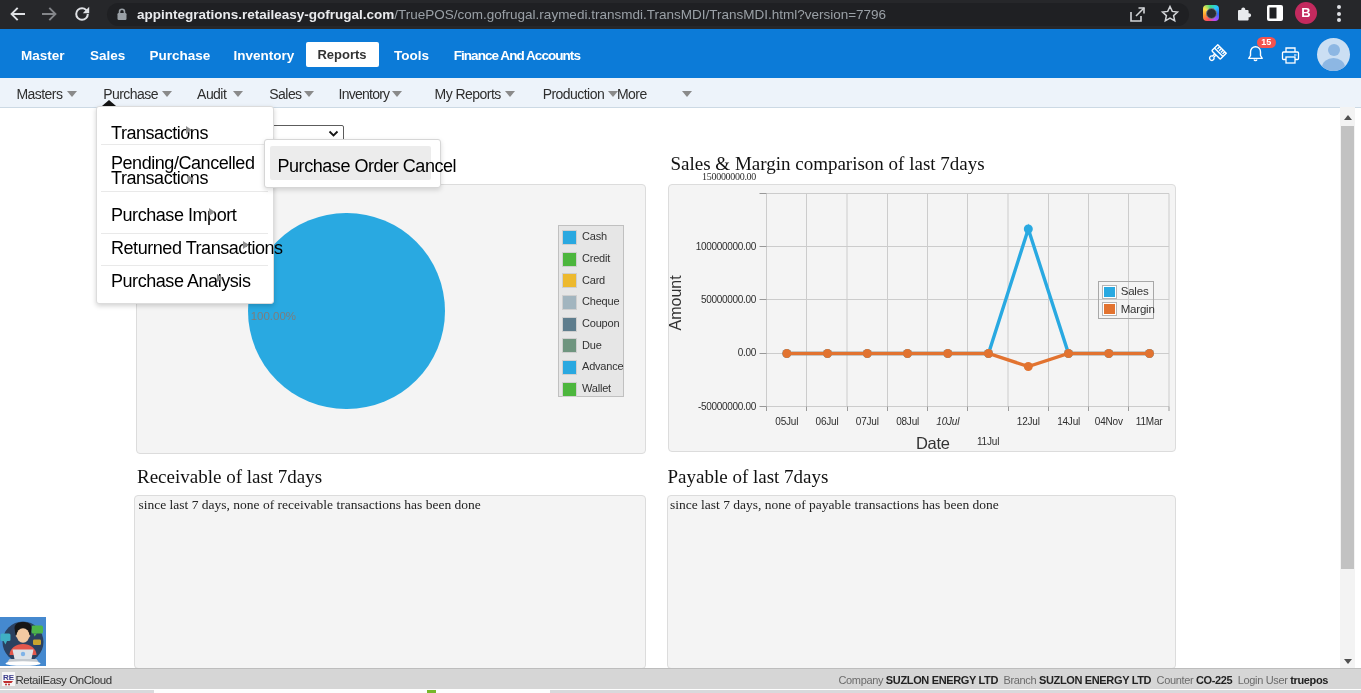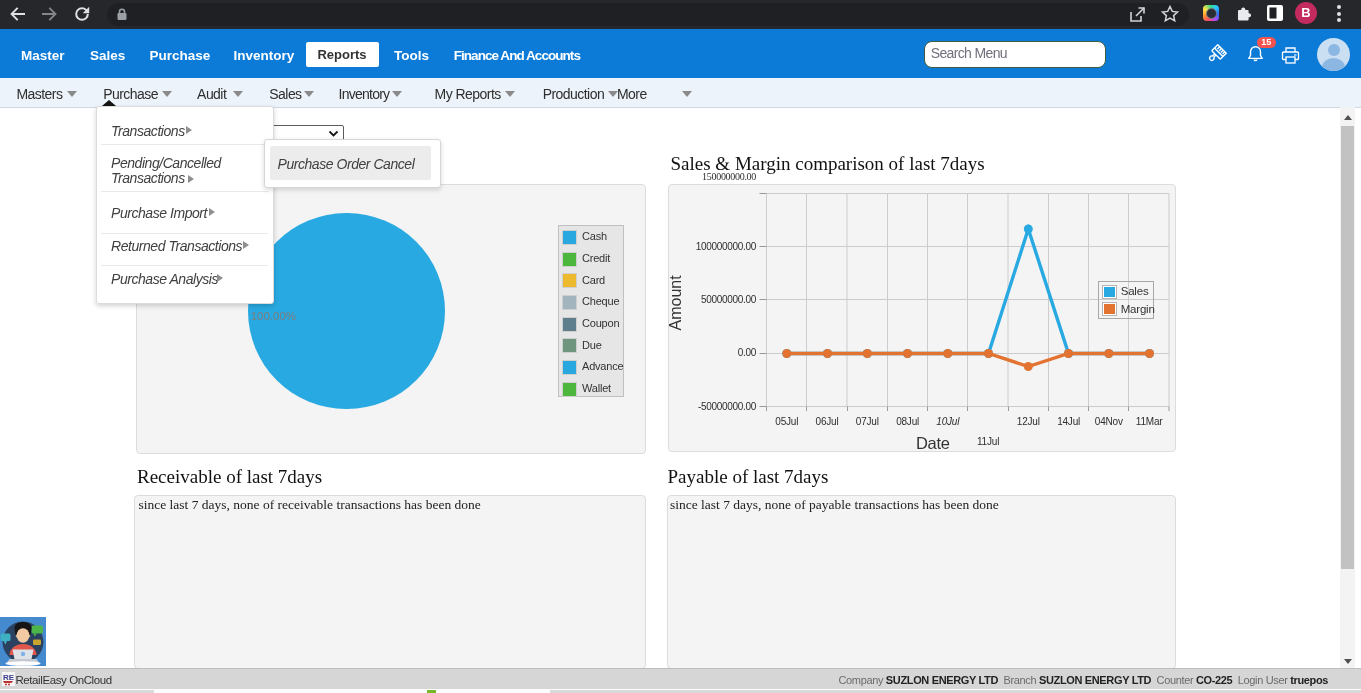--- a/index.html
+++ b/index.html
@@ -2,21 +2,21 @@
 <html><head>
 <meta charset="utf-8">
 <style>
   * { margin:0; padding:0; box-sizing:border-box; }
   html,body { width:1361px; height:693px; overflow:hidden; }
   body { font-family:"Liberation Sans", sans-serif; position:relative; background:#fff; }
   .abs { position:absolute; }
   .nav { position:absolute; top:18.5px; font-size:13.5px; font-weight:bold; color:#fff; white-space:nowrap; }
   .m2 { position:absolute; top:85.5px; font-size:14px; letter-spacing:-0.55px; color:#2e2e2e; white-space:nowrap; }
   .car { position:absolute; top:91px; width:0; height:0; border-left:5px solid transparent; border-right:5px solid transparent; border-top:6px solid #8a8a8a; }
-  .mi { position:absolute; font-size:14px; letter-spacing:-0.45px; color:#404040; white-space:nowrap;font-style:italic; }
+  .mi { position:absolute; font-size:18px; letter-spacing:-0.45px; color:#000000; white-space:nowrap; }
   .sep { position:absolute; left:101px; width:167px; height:1px; background:#e9e9e9; }
   .arr { position:absolute; width:0; height:0; border-top:4.5px solid transparent; border-bottom:4.5px solid transparent; border-left:6.5px solid #8f8f8f; }
   .yl { position:absolute; left:656px; width:100px; text-align:right; font-size:10px; letter-spacing:-0.3px; color:#2e2e2e; }
   .xl { position:absolute; top:416px; width:60px; text-align:center; font-size:10px; letter-spacing:-0.2px; color:#2e2e2e; }
   .pl { position:absolute; left:582px; font-size:11px; letter-spacing:-0.2px; color:#333; }
   .sw { position:absolute; left:563px; width:13px; height:13px; box-shadow:0 0 0 1px #cfcfcf; }
 </style>
 </head>
 <body>
 
@@ -28,20 +28,21 @@
     <path d="M2 8.1h11.1L8.6 3.6 10 2.2 16.8 9 10 15.8l-1.4-1.4 4.5-4.5H2z" fill="#84868a"></path>
   </svg>
   <svg class="abs" style="left:72px;top:4px;" width="20" height="20" viewBox="0 0 20 20">
     <path d="M10 3.2a6.8 6.8 0 1 0 6.8 6.8h-2a4.8 4.8 0 1 1-4.8-4.8c1.3 0 2.5.5 3.4 1.4l-2.6 2.6h6.4V2.8l-2.4 2.4A6.8 6.8 0 0 0 10 3.2z" fill="#dfe1e5"></path>
   </svg>
   <div class="abs" style="left:107px;top:3px;width:1082px;height:23px;background:#1f2023;border-radius:12px;"></div>
   <svg class="abs" style="left:116px;top:8px;" width="12" height="13" viewBox="0 0 12 13">
     <rect x="1.5" y="5" width="9" height="7" rx="1.2" fill="#9aa0a6"></rect>
     <path d="M3.5 5V3.8a2.5 2.5 0 0 1 5 0V5" fill="none" stroke="#9aa0a6" stroke-width="1.6"></path>
   </svg>
+  <div class="abs" style="left:137px;top:7px;font-size:13.5px;color:#9aa0a6;white-space:nowrap;"><span style="color:#e9eaed;font-weight:600;">appintegrations.retaileasy-gofrugal.com</span>/TruePOS/com.gofrugal.raymedi.transmdi.TransMDI/TransMDI.html?version=7796</div>
   <svg class="abs" style="left:1128px;top:5px;" width="19" height="19" viewBox="0 0 19 19">
     <path d="M3 7v9h10v-5" fill="none" stroke="#d2d4d7" stroke-width="1.6"></path>
     <path d="M8 11 16 3" fill="none" stroke="#d2d4d7" stroke-width="1.6"></path>
     <path d="M10.5 3H16v5.5" fill="none" stroke="#d2d4d7" stroke-width="1.6"></path>
   </svg>
   <svg class="abs" style="left:1160px;top:4px;" width="20" height="20" viewBox="0 0 20 20">
     <path d="M10 2.5l2.3 4.9 5.2.6-3.9 3.6 1.1 5.2L10 14.2l-4.7 2.6 1.1-5.2-3.9-3.6 5.2-.6z" fill="none" stroke="#d2d4d7" stroke-width="1.5"></path>
   </svg>
   <div class="abs" style="left:1203px;top:5px;width:16px;height:16px;border-radius:4px;background:conic-gradient(from 200deg,#ff4b62,#ff9b2d,#ffe14b,#3ddc84,#28c6ff,#2a6bff,#b44bff,#ff4b62);"></div>
   <div class="abs" style="left:1205.5px;top:7.5px;width:11px;height:11px;border-radius:50%;background:#2a2d33;border:1.5px solid #777c84;"></div>
@@ -59,21 +60,20 @@
 </div>
 
 <div class="abs" style="left:0;top:29px;width:1361px;height:49px;background:#0c7bd8;">
   <div class="nav" style="left:21px;">Master</div>
   <div class="nav" style="left:90px;">Sales</div>
   <div class="nav" style="left:149.5px;">Purchase</div>
   <div class="nav" style="left:233.5px;">Inventory</div>
   <div class="abs" style="left:305.5px;top:12.8px;width:73px;height:25.4px;background:#fff;border-radius:2px;text-align:center;line-height:25.4px;font-size:13px;font-weight:bold;color:#333;">Reports</div>
   <div class="nav" style="left:394px;">Tools</div>
   <div class="nav" style="left:453.7px;letter-spacing:-0.95px;">Finance And Accounts</div>
-  <div class="abs" style="left:923.8px;top:12.1px;width:182px;height:26.5px;background:#fff;border:1.5px solid #3f5c3f;border-radius:8px;font-size:14px;letter-spacing:-0.65px;color:#70707c;line-height:23.5px;padding-left:6px;">Search Menu</div>
   <svg class="abs" style="left:1204.5px;top:14.5px;" width="22" height="22" viewBox="0 0 22 22">
     <g fill="none" stroke="#fff" stroke-width="1.4" transform="rotate(45 11 11)" stroke-linejoin="round">
       <path d="M5 2.5h12v7.5c0 .6-.4 1-1 1H6c-.6 0-1-.4-1-1z"></path>
       <path d="M5 7.2h12"></path>
       <path d="M7.8 2.5v3.2M10.2 2.5v3.2M12.6 2.5v3.2M15 2.5v3.2"></path>
       <path d="M9.3 11.2v2.9c-.9.6-1.4 1.5-1.2 2.5.2 1.2 1.4 2 2.6 1.8 1.2-.2 2-1.4 1.8-2.6-.1-.8-.7-1.5-1.5-1.8v-2.8"></path>
     </g>
   </svg>
   <svg class="abs" style="left:1245px;top:15px;" width="21" height="21" viewBox="0 0 21 21">
     <path d="M10.5 2.8c3 0 5 2.3 5 5.3v3.4l1.7 2.9H3.8l1.7-2.9V8.1c0-3 2-5.3 5-5.3z" fill="none" stroke="#fff" stroke-width="1.4" stroke-linejoin="round"></path>

